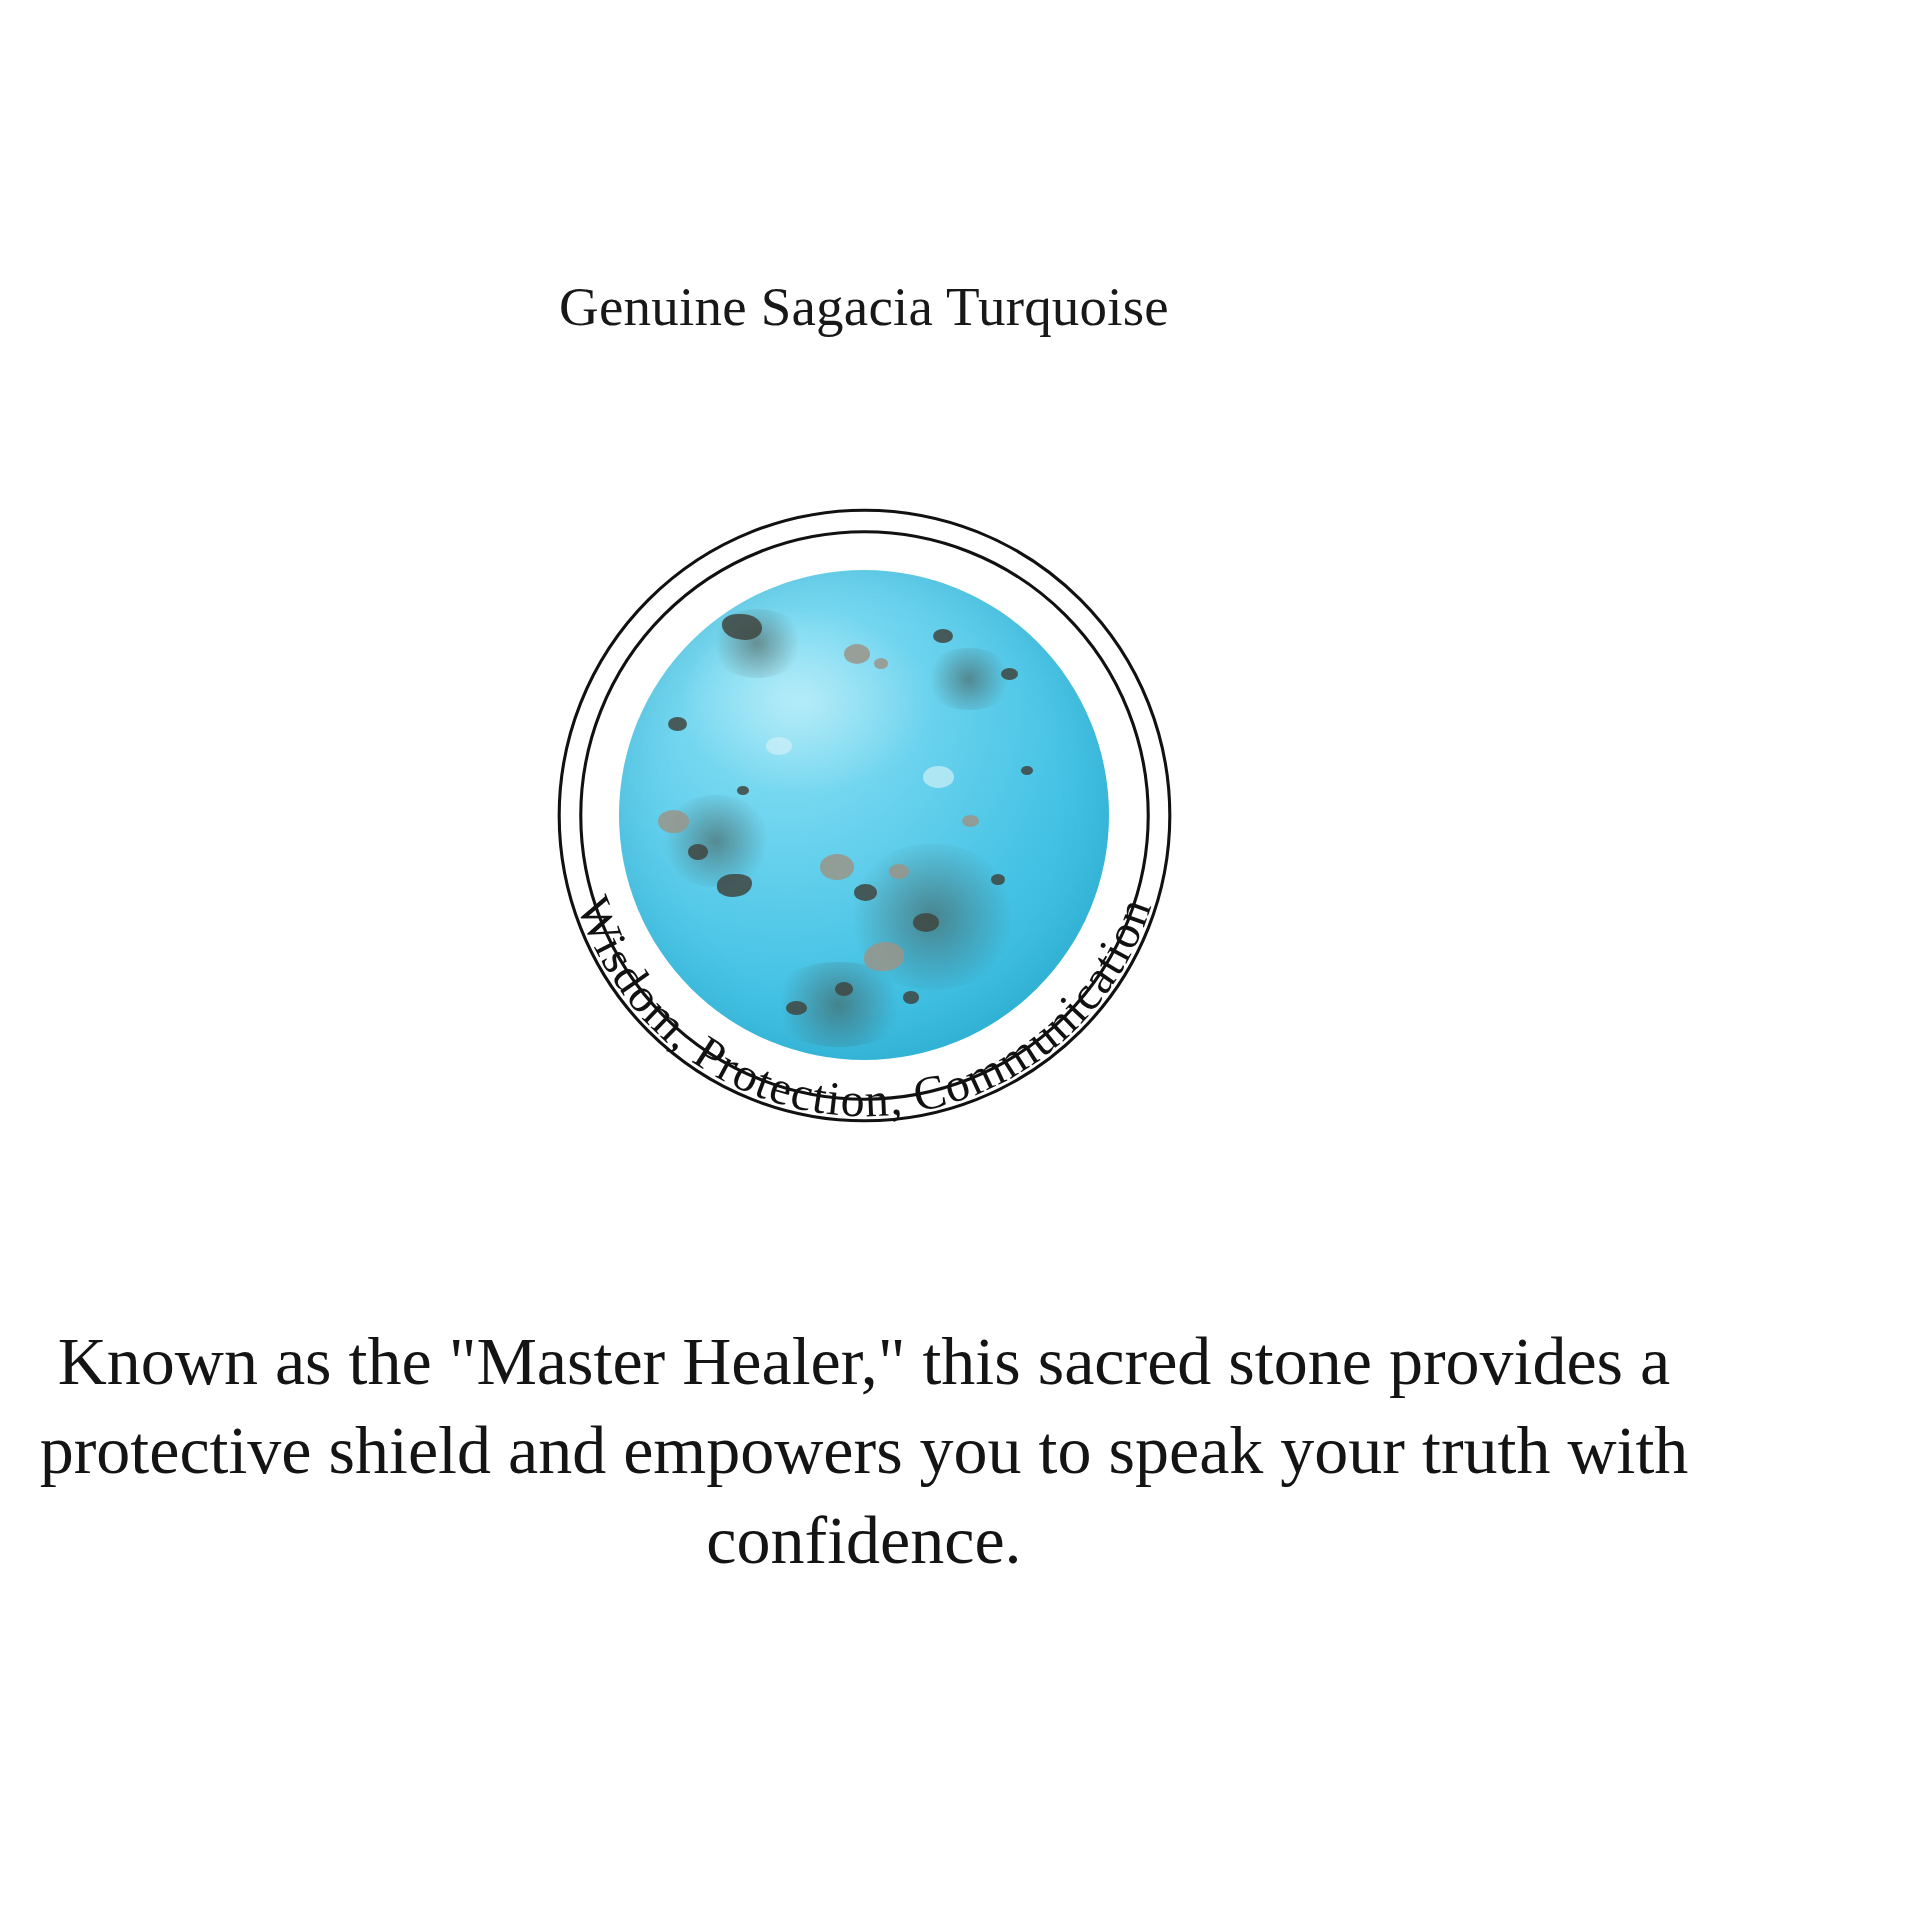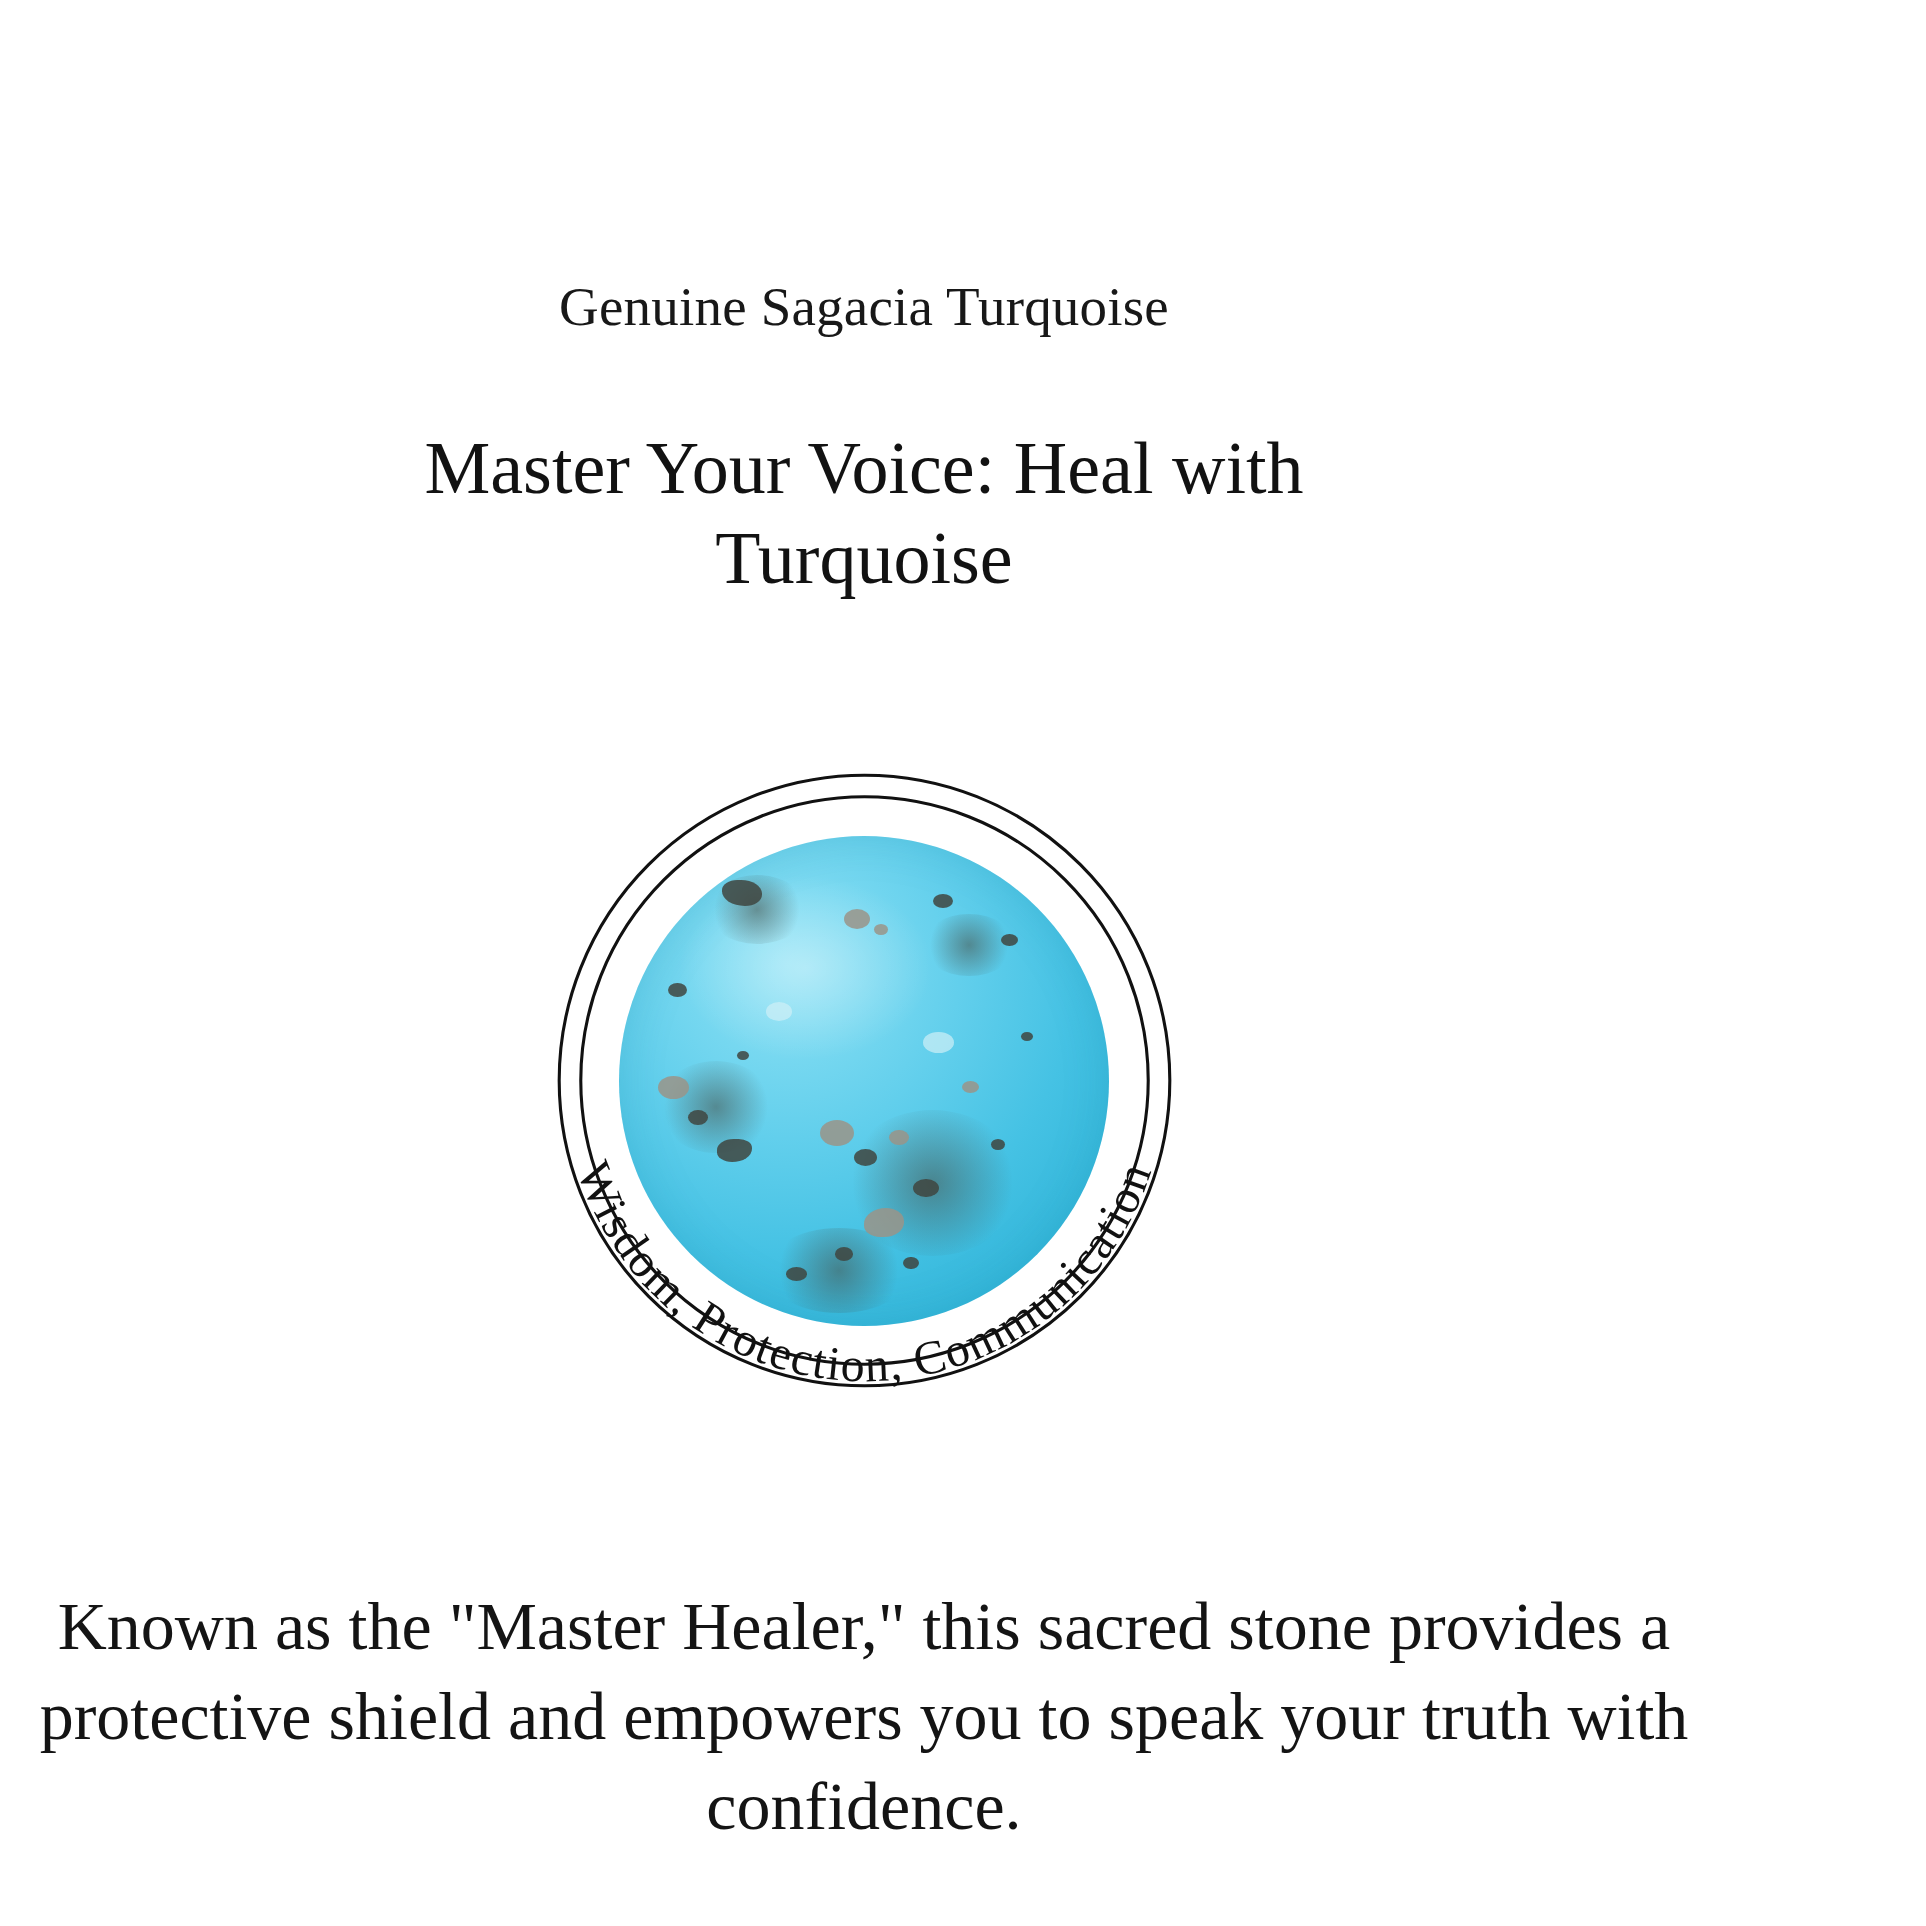--- a/index.html
+++ b/index.html
@@ -118,21 +118,20 @@
     font-weight: 400;
   }
 </style>
 </head>
 <body>
 
 <div class="page">
 
   <div class="eyebrow">Genuine Sagacia Turquoise</div>
 
-  <div class="headline">Master Your Voice: Heal with Turquoise</div>
 
   <div class="emblem-wrap">
 
     <svg class="emblem-svg" viewBox="0 0 1000 1000">
       <defs>
         <path id="arcPath" d="M 110 500 A 390 390 0 0 0 890 500"></path>
       </defs>
       <circle cx="500" cy="500" r="396" fill="none" stroke="#111111" stroke-width="4"></circle>
       <circle cx="500" cy="500" r="368" fill="none" stroke="#111111" stroke-width="4"></circle>
       <text class="ring-text">

